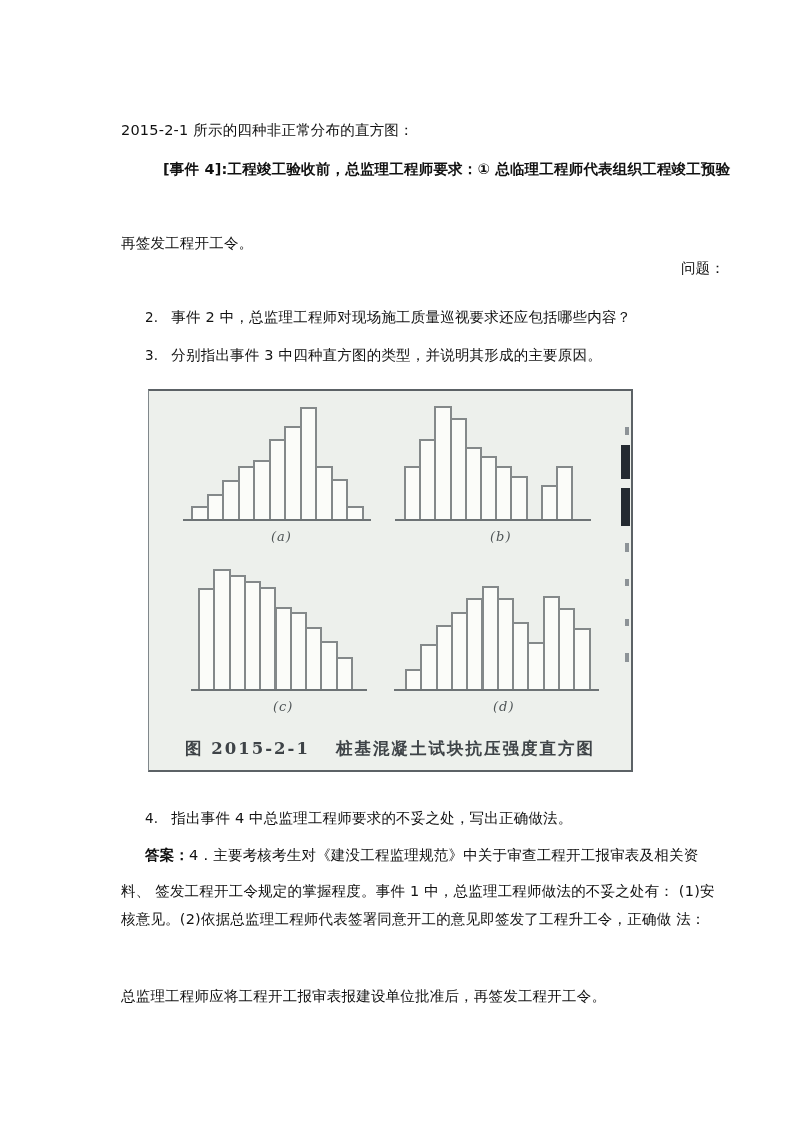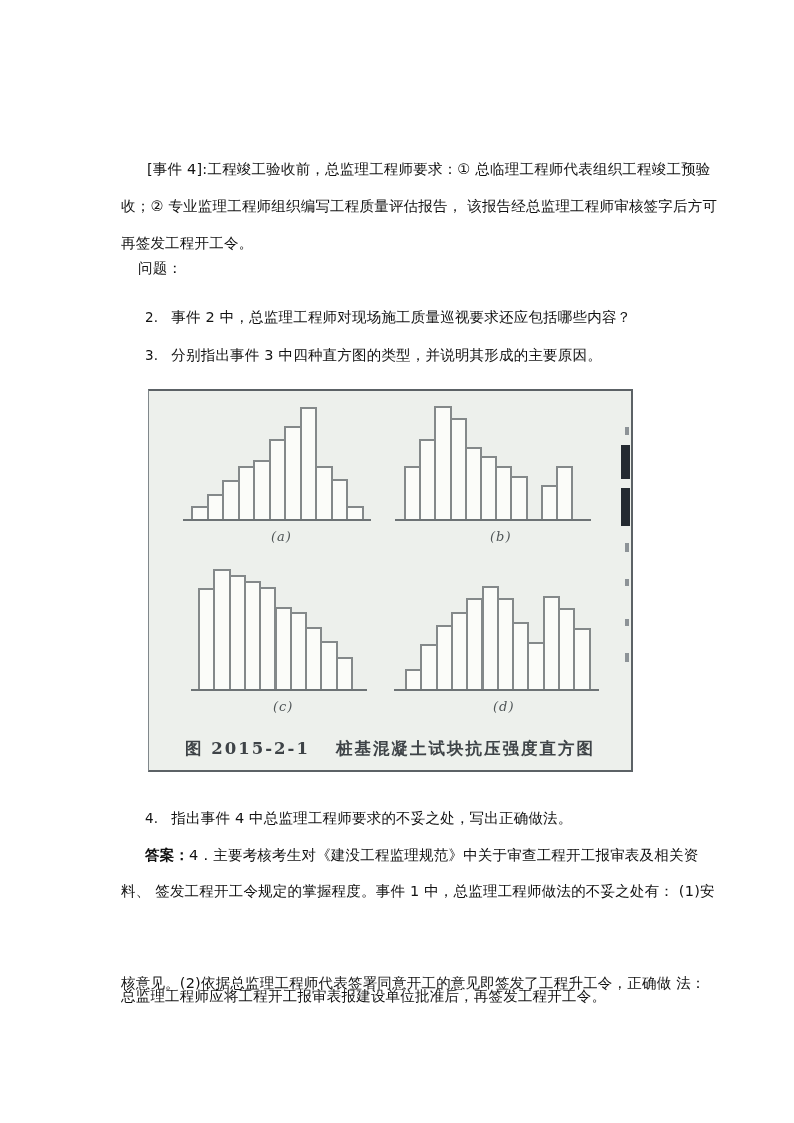--- a/index.html
+++ b/index.html
@@ -3,22 +3,22 @@
 <meta charset="utf-8">
 <style>
   * { margin:0; padding:0; box-sizing:border-box; }
   body { background:#e9e9e9; }
   .page {
     position:relative; width:794px; height:1123px; background:#ffffff;
     font-family:"DejaVu Sans", sans-serif; font-size:14.5px; color:#111;
     overflow:hidden; margin:0 auto;
   }
   .tline { position:absolute; left:121px; width:580px; white-space:nowrap; letter-spacing:0.2px; line-height:22px; }
-  .indent1 { left:147px; }
-  .indent2 { left:138px; }
+  .indent1 { left:163px;font-weight:bold; }
+  .indent2 { left:145px;text-align:right; }
   .qrow { position:absolute; left:145px; white-space:nowrap; letter-spacing:0.2px; line-height:22px; }
   .qnum { display:inline-block; margin-right:13px; font-size:13.5px; }
   .bold { font-weight:bold; }
 
   
   .figure {
     position:absolute; left:148px; top:389px; width:485px; height:383px;
     background:#edf0ec; border:2px solid #5c6266; border-left:1px solid #80878b;
   }
   .fig-inner { position:relative; width:100%; height:100%; }
@@ -37,23 +37,23 @@
   }
   .fig-caption .gap { display:inline-block; width:26px; }
   .artifact { position:absolute; background:#242a31; }
   .artifact.light { background:#8d9397; }
 </style>
 </head>
 <body>
 
 <div class="page">
 
+  <div class="tline" style="top:119px">2015-2-1 所示的四种非正常分布的直方图：</div>
 
   <div class="tline indent1" style="top:158px">[事件 4]:工程竣工验收前，总监理工程师要求：① 总临理工程师代表组织工程竣工预验</div>
-  <div class="tline" style="top:195px">收；② 专业监理工程师组织编写工程质量评估报告， 该报告经总监理工程师审核签字后方可</div>
   <div class="tline" style="top:232px">再签发工程开工令。</div>
 
   <div class="tline indent2" style="top:257px">问题：</div>
 
   <div class="qrow" style="top:306px">
     <span class="qnum">2.</span><span>事件 2 中，总监理工程师对现场施工质量巡视要求还应包括哪些内容？</span>
   </div>
   <div class="qrow" style="top:344px">
     <span class="qnum">3.</span><span>分别指出事件 3 中四种直方图的类型，并说明其形成的主要原因。</span>
   </div>
@@ -129,16 +129,16 @@
   </div>
 
   <div class="qrow" style="top:807px">
     <span class="qnum">4.</span><span>指出事件 4 中总监理工程师要求的不妥之处，写出正确做法。</span>
   </div>
 
   <div class="tline" style="top:844px; left:145px;">
     <span class="bold">答案：</span><span>4．主要考核考生对《建没工程监理规范》中关于审查工程开工报审表及相关资</span>
   </div>
   <div class="tline" style="top:880px">料、 签发工程开工令规定的掌握程度。事件 1 中，总监理工程师做法的不妥之处有： (1)安</div>
-  <div class="tline" style="top:972px">核意见。(2)依据总监理工程师代表签署同意开工的意见即签发了工程升工令，正确做 法：</div>
+  <div class="tline" style="top:908px">核意见。(2)依据总监理工程师代表签署同意开工的意见即签发了工程升工令，正确做 法：</div>
   <div class="tline" style="top:985px">总监理工程师应将工程开工报审表报建设单位批准后，再签发工程开工令。</div>
 
 </div>
 
 </body></html>

